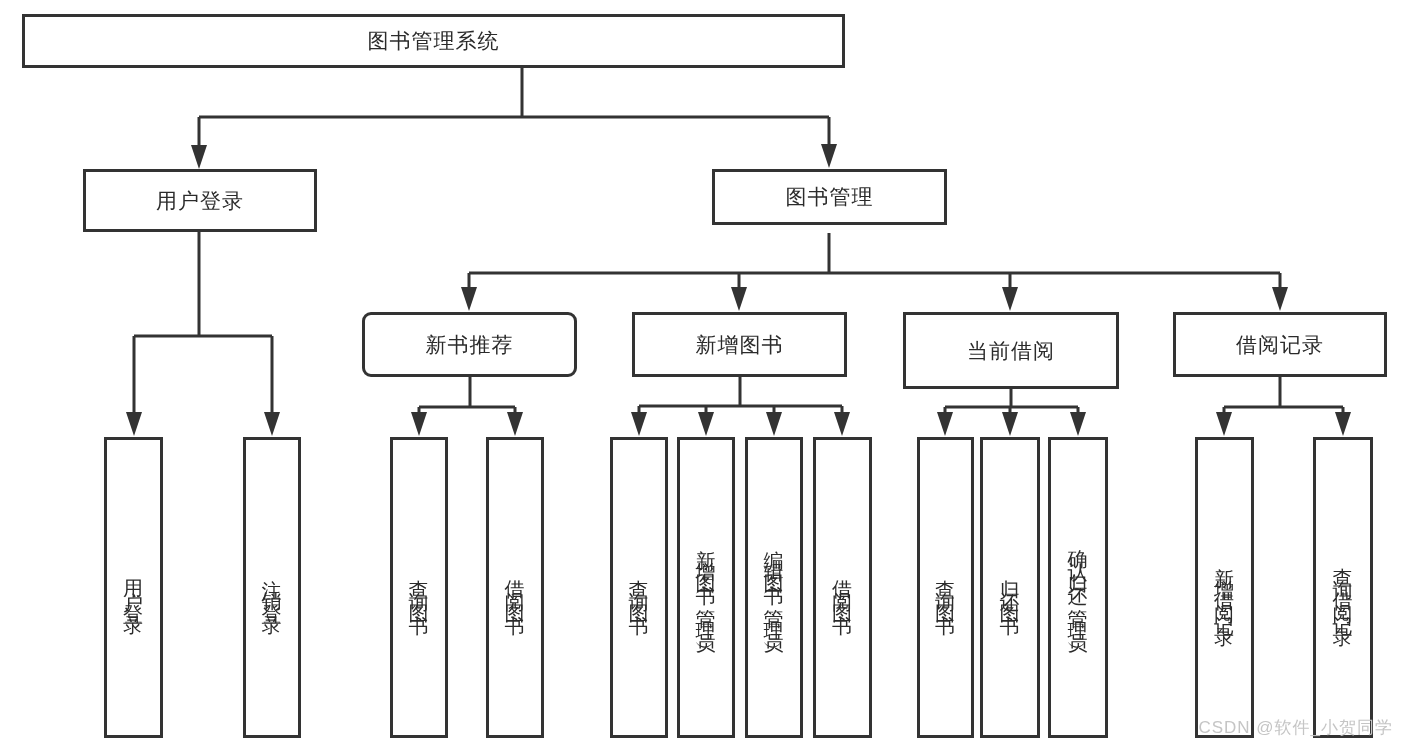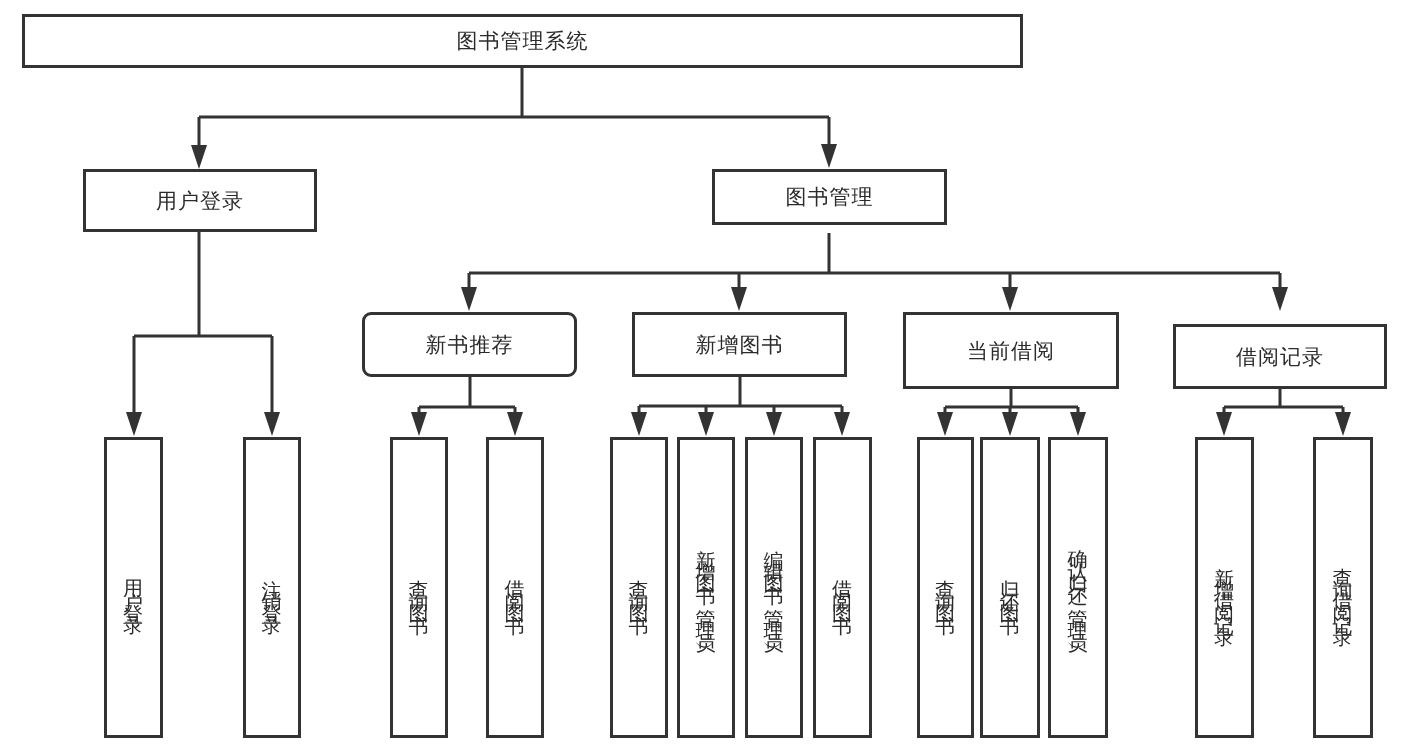--- a/index.html
+++ b/index.html
@@ -87,41 +87,41 @@
       <polygon points="766,412 782,412 774,436"></polygon>
       <polygon points="834,412 850,412 842,436"></polygon>
       <polygon points="937,412 953,412 945,436"></polygon>
       <polygon points="1002,412 1018,412 1010,436"></polygon>
       <polygon points="1070,412 1086,412 1078,436"></polygon>
       <polygon points="1216,412 1232,412 1224,436"></polygon>
       <polygon points="1335,412 1351,412 1343,436"></polygon>
     </g>
   </svg>
 
-  <div class="node hbox" style="left:22px; top:14px; width:1001px; height:54px;">
+  <div class="node hbox" style="left:22px; top:14px; width:823px; height:54px;">
     <span>图书管理系统</span>
   </div>
 
   <div class="node hbox" style="left:83px; top:169px; width:234px; height:63px;">
     <span>用户登录</span>
   </div>
   <div class="node hbox" style="left:712px; top:169px; width:235px; height:56px;">
     <span>图书管理</span>
   </div>
 
   <div class="node hbox" style="left:362px; top:312px; width:215px; height:65px;border-radius:9px;">
     <span>新书推荐</span>
   </div>
   <div class="node hbox" style="left:632px; top:312px; width:215px; height:65px;">
     <span>新增图书</span>
   </div>
   <div class="node hbox" style="left:903px; top:312px; width:216px; height:77px;">
     <span>当前借阅</span>
   </div>
-  <div class="node hbox" style="left:1173px; top:312px; width:214px; height:65px;margin-top:12px;">
+  <div class="node hbox" style="left:1173px; top:312px; width:214px; height:65px;">
     <span>借阅记录</span>
   </div>
 
   <div class="node vbox" style="left:104px; top:437px; width:59px; height:301px;">
     <span>用户登录</span>
   </div>
   <div class="node vbox" style="left:243px; top:437px; width:58px; height:301px;">
     <span>注销登录</span>
   </div>
 
@@ -155,14 +155,15 @@
     <span>确认归还（管理员）</span>
   </div>
 
   <div class="node vbox" style="left:1195px; top:437px; width:59px; height:301px;">
     <span>新增借阅记录</span>
   </div>
   <div class="node vbox" style="left:1313px; top:437px; width:60px; height:301px;">
     <span>查询借阅记录</span>
   </div>
 
+  <div class="watermark">CSDN @软件_小贺同学</div>
 
 </div>
 
 </body></html>

